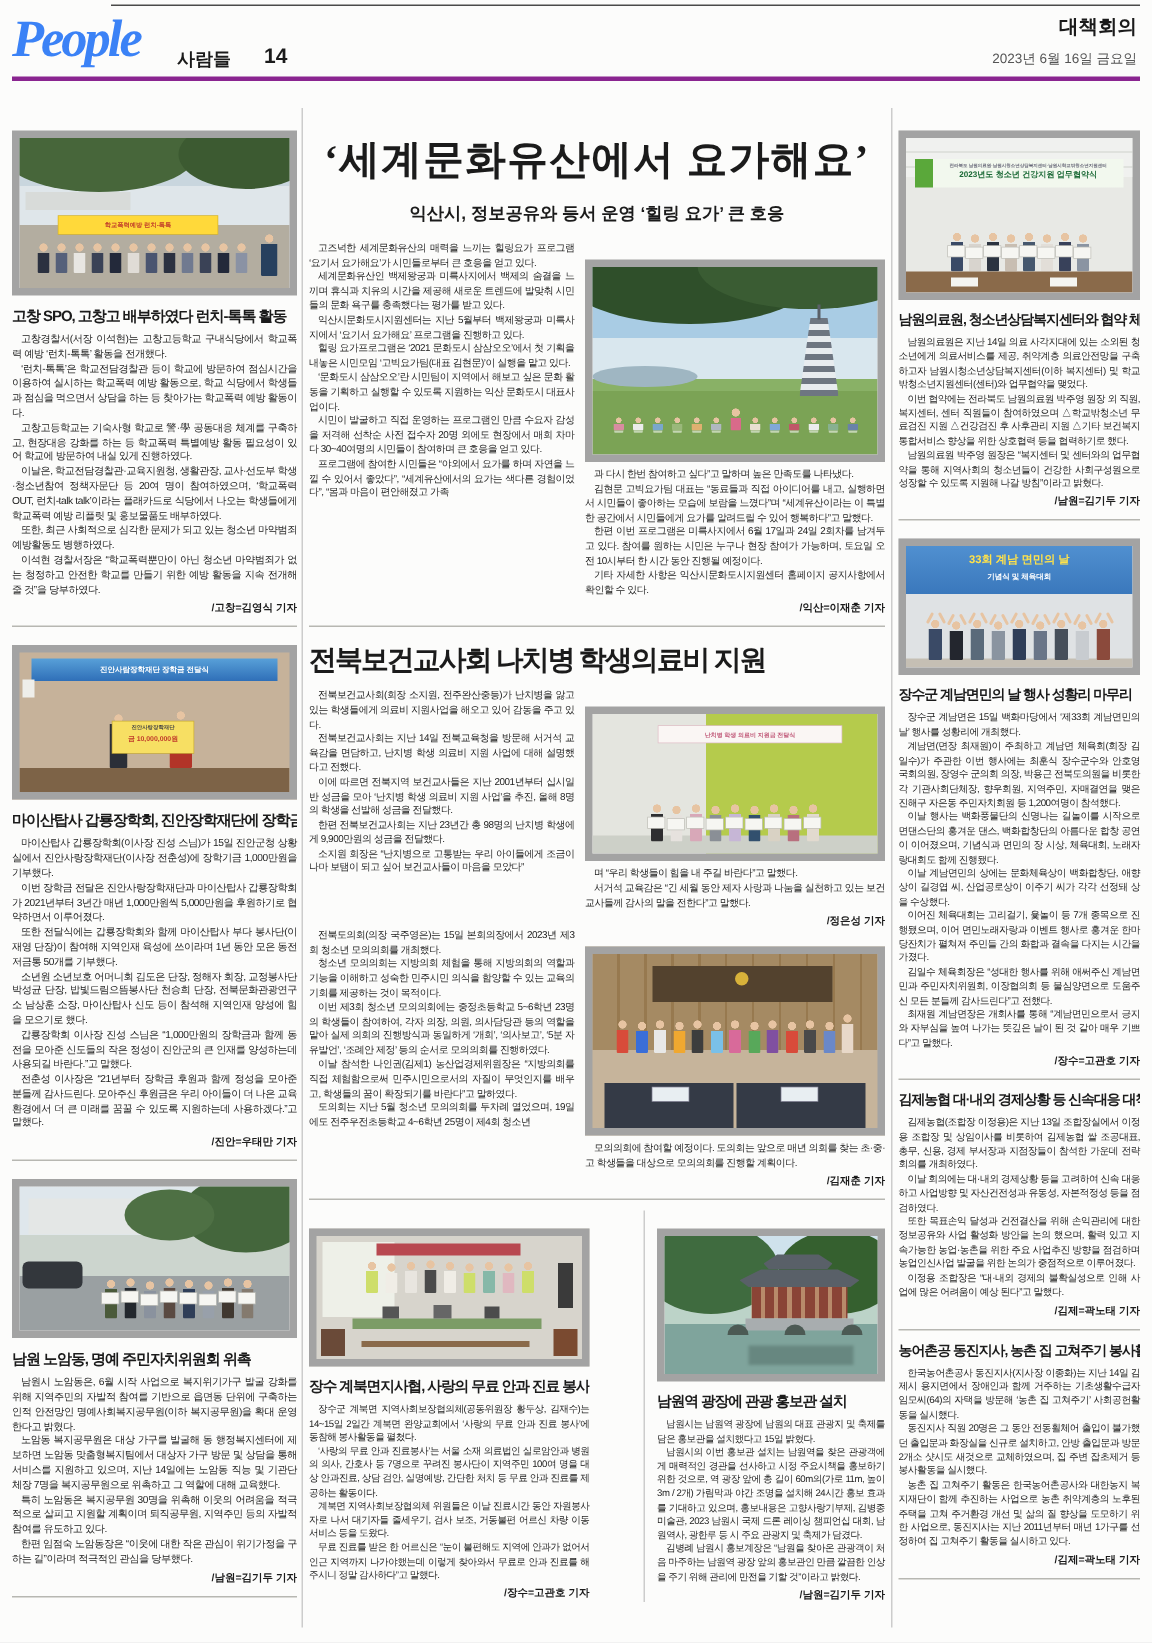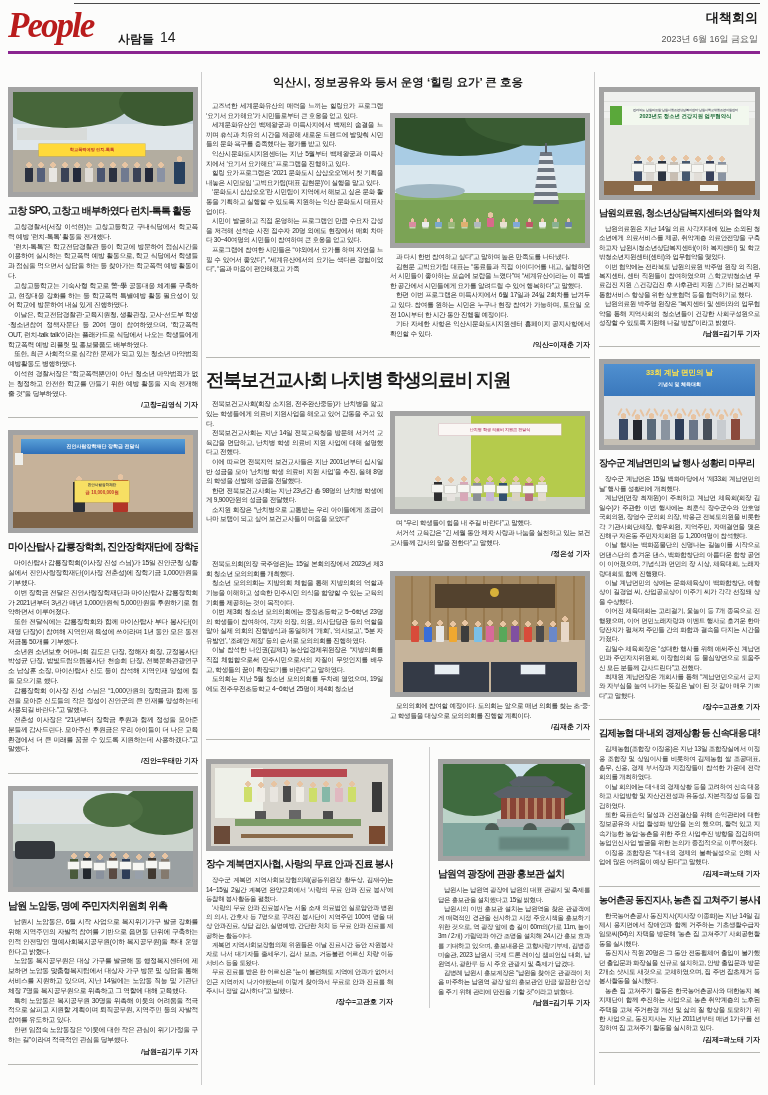--- a/index.html
+++ b/index.html
@@ -1,23 +1,23 @@
 <!DOCTYPE html>
 <html><head>
 <meta charset="utf-8">
 <style>
   html,body{margin:0;padding:0;background:#e9e9e9;}
   .page{position:relative;width:768px;height:1095px;margin:0 auto;background:#fcfcfb;
         font-family:"Liberation Sans",sans-serif;color:#1b1b1b;overflow:hidden;}
   
   .hdr-topline{position:absolute;left:74px;right:8px;top:3px;height:1px;background:#4a4a4a;}
   .logo{position:absolute;left:8px;top:6px;font-family:"Liberation Serif",serif;font-style:italic;
-        font-weight:700;font-size:35px;color:#b91c1c;letter-spacing:-2px;}
+        font-weight:700;font-size:35px;color:#3b82f6;letter-spacing:-2px;}
   .sec-ko{position:absolute;left:118px;top:31px;font-size:12px;font-weight:700;}
-  .pageno{position:absolute;left:160px;top:29px;font-size:14px;font-weight:400;}
+  .pageno{position:absolute;left:176px;top:29px;font-size:14px;font-weight:700;}
   .paper{position:absolute;right:10px;top:9px;font-size:13px;font-weight:800;}
   .date{position:absolute;right:10px;top:33px;font-size:9px;color:#555;}
   .hdr-rule{position:absolute;left:8px;right:8px;top:51px;height:3px;background:#8a2590;}
   .vrule{position:absolute;top:72px;bottom:10px;width:1px;background:#ccc;}
   
   .col{position:absolute;top:75px;}
   .col1{left:8px;width:190px;}
   .col2{left:206px;width:384px;}
   .col3{left:599px;width:161px;}
   .sep{border-top:1px solid #b7b7b2;margin:7px 0 7px;}
@@ -176,20 +176,21 @@
         </div>
       <div class="byline">/남원=김기두 기자</div>
     </article>
 
     <div class="sep"></div>
   </div>
 
   <div class="col col2">
 
     <article>
+      <h1 class="hl-main">‘세계문화유산에서 요가해요’</h1>
       <h2 class="hl-sub">익산시, 정보공유와 등서 운영 ‘힐링 요가’ 큰 호응</h2>
       <div class="two">
         <div class="body">
             <p>고즈넉한 세계문화유산의 매력을 느끼는 힐링요가 프로그램 ‘요기서 요가해요’가 시민들로부터 큰 호응을 얻고 있다.</p>
             <p>세계문화유산인 백제왕궁과 미륵사지에서 백제의 숨결을 느끼며 휴식과 치유의 시간을 제공해 새로운 트렌드에 발맞춰 시민들의 문화 욕구를 충족했다는 평가를 받고 있다.</p>
             <p>익산시문화도시지원센터는 지난 5월부터 백제왕궁과 미륵사지에서 ‘요기서 요가해요’ 프로그램을 진행하고 있다.</p>
             <p>힐링 요가프로그램은 ‘2021 문화도시 삼삼오오’에서 첫 기획을 내놓은 시민모임 ‘고빅요가팀(대표 김현문)’이 실행을 맡고 있다.</p>
             <p>‘문화도시 삼삼오오’란 시민팀이 지역에서 해보고 싶은 문화 활동을 기획하고 실행할 수 있도록 지원하는 익산 문화도시 대표사업이다.</p>
             <p>시민이 발굴하고 직접 운영하는 프로그램인 만큼 수요자 감성을 저격해 선착순 사전 접수자 20명 외에도 현장에서 매회 차마다 30~40여명의 시민들이 참여하며 큰 호응을 얻고 있다.</p>
             <p>프로그램에 참여한 시민들은 “야외에서 요가를 하며 자연을 느낄 수 있어서 좋았다”, “세계유산에서의 요가는 색다른 경험이었다”, “몸과 마음이 편안해졌고 가족</p>

